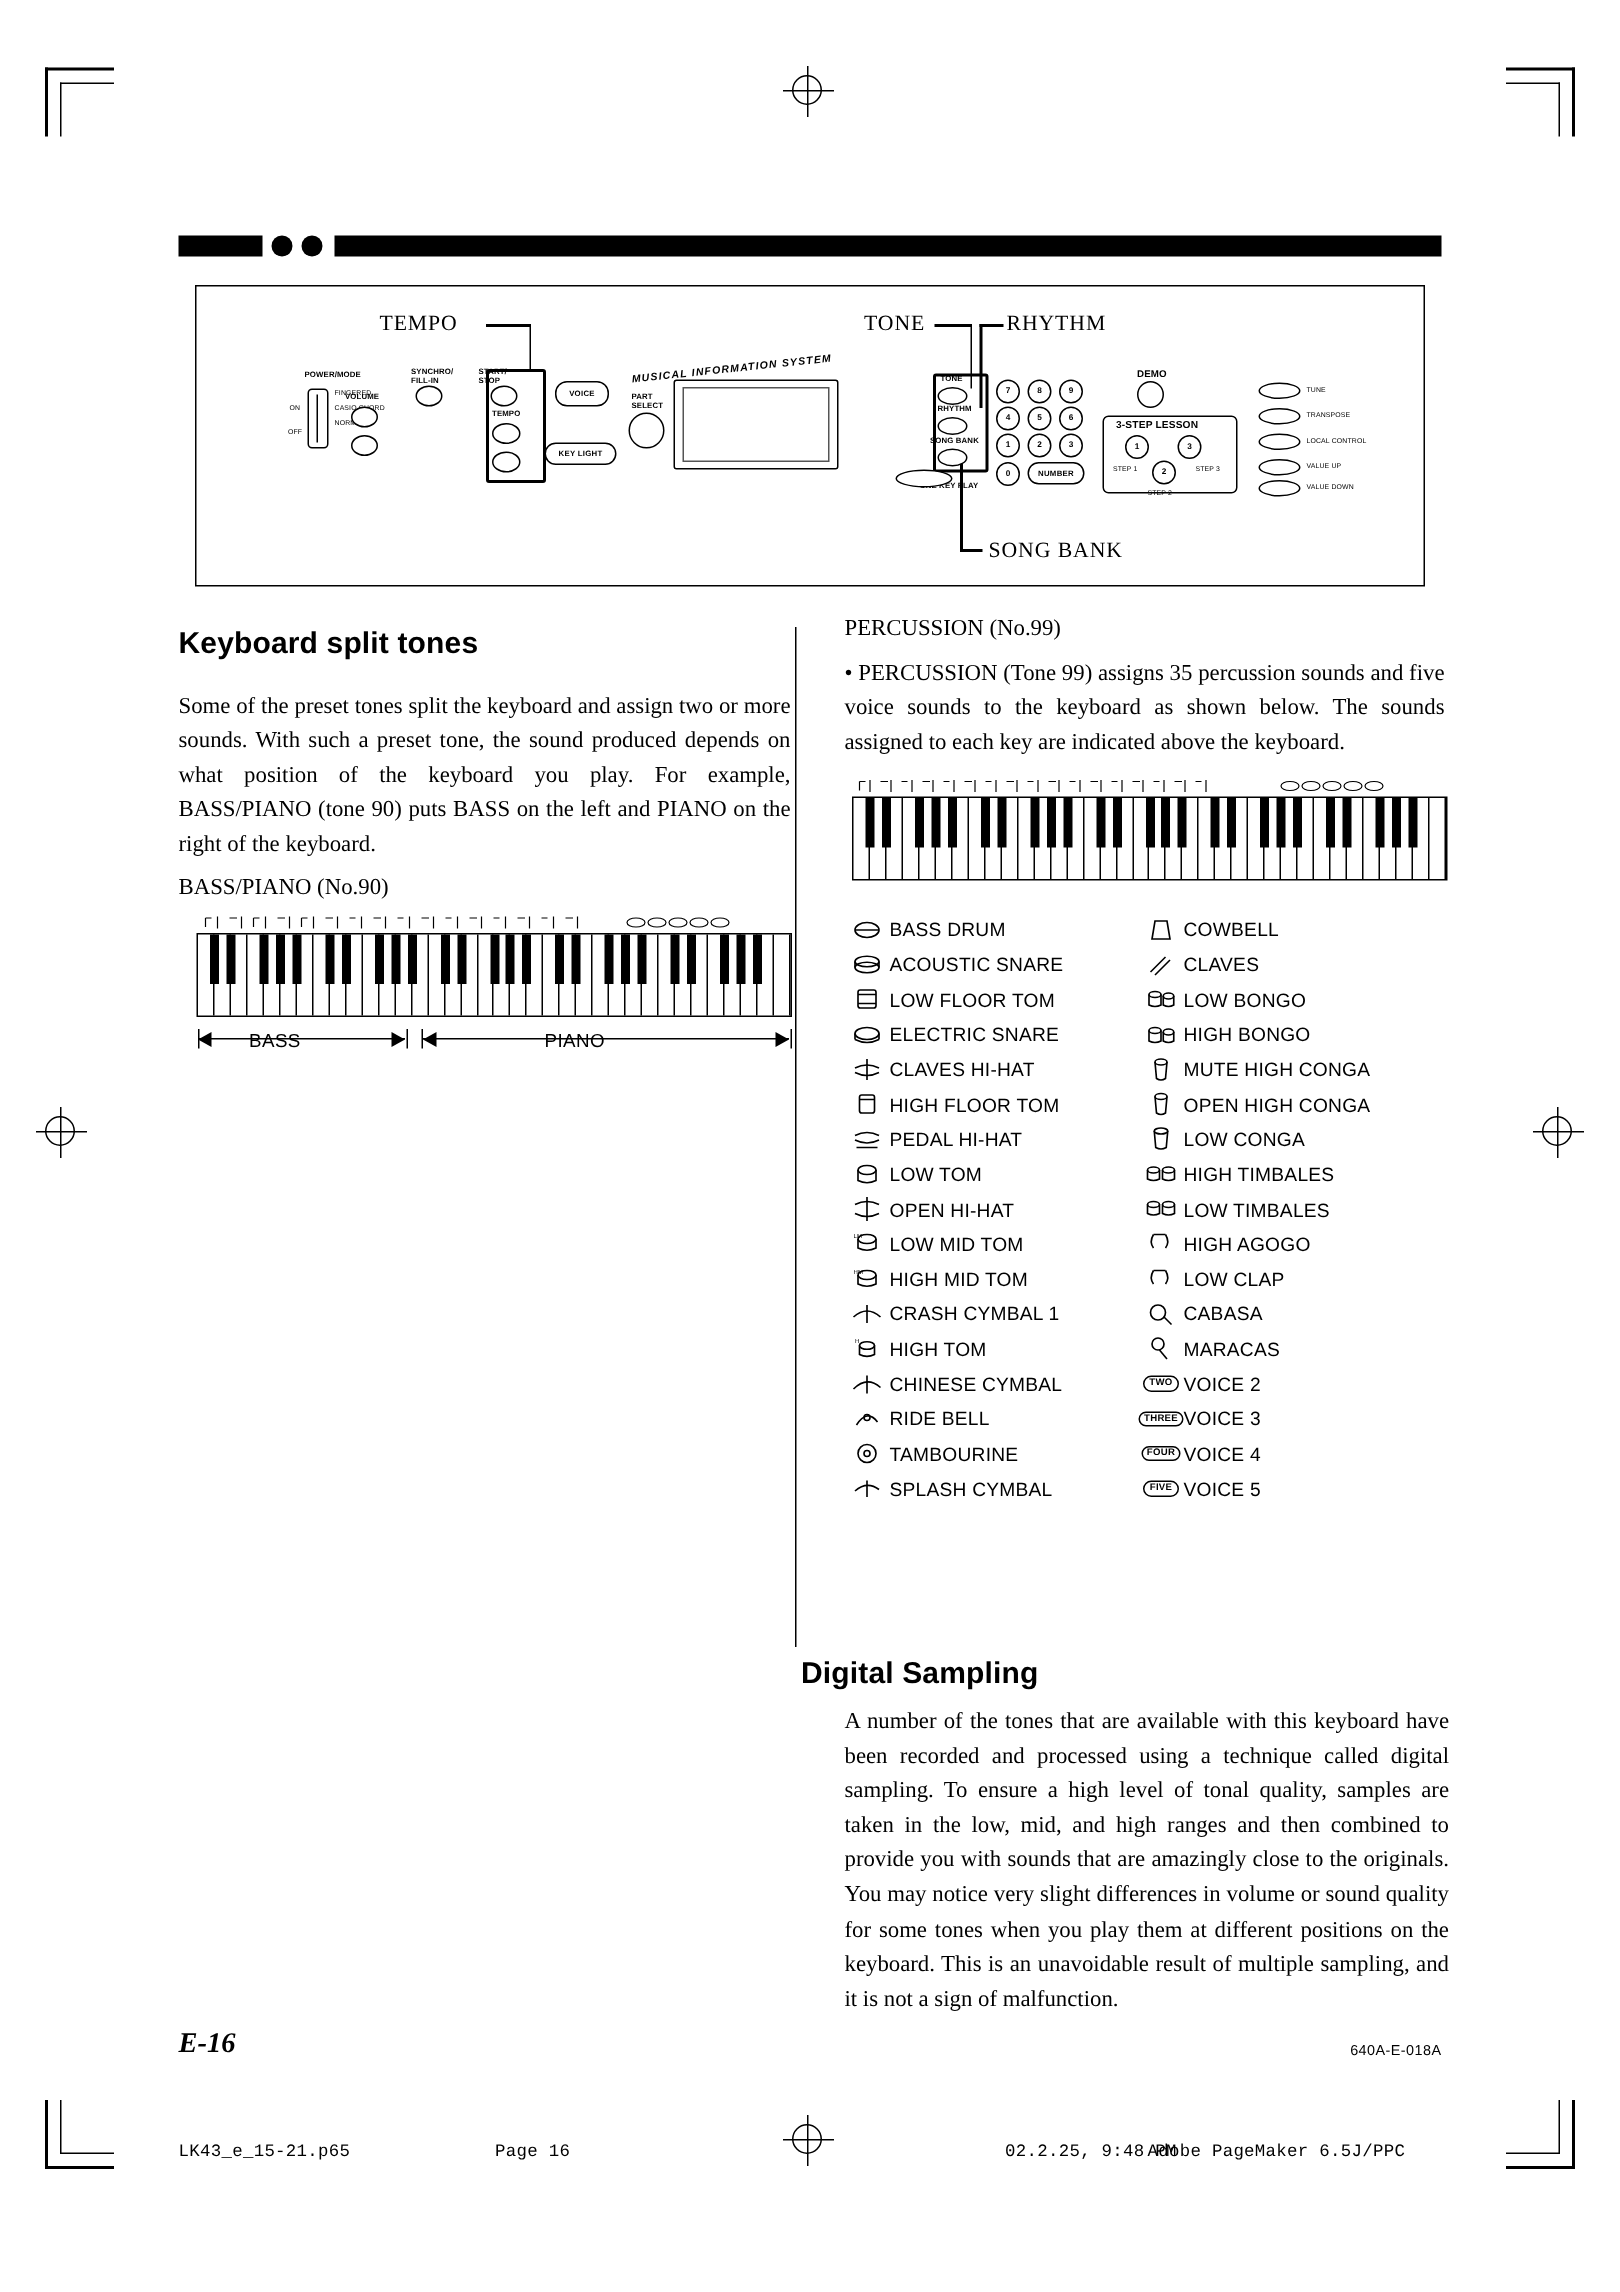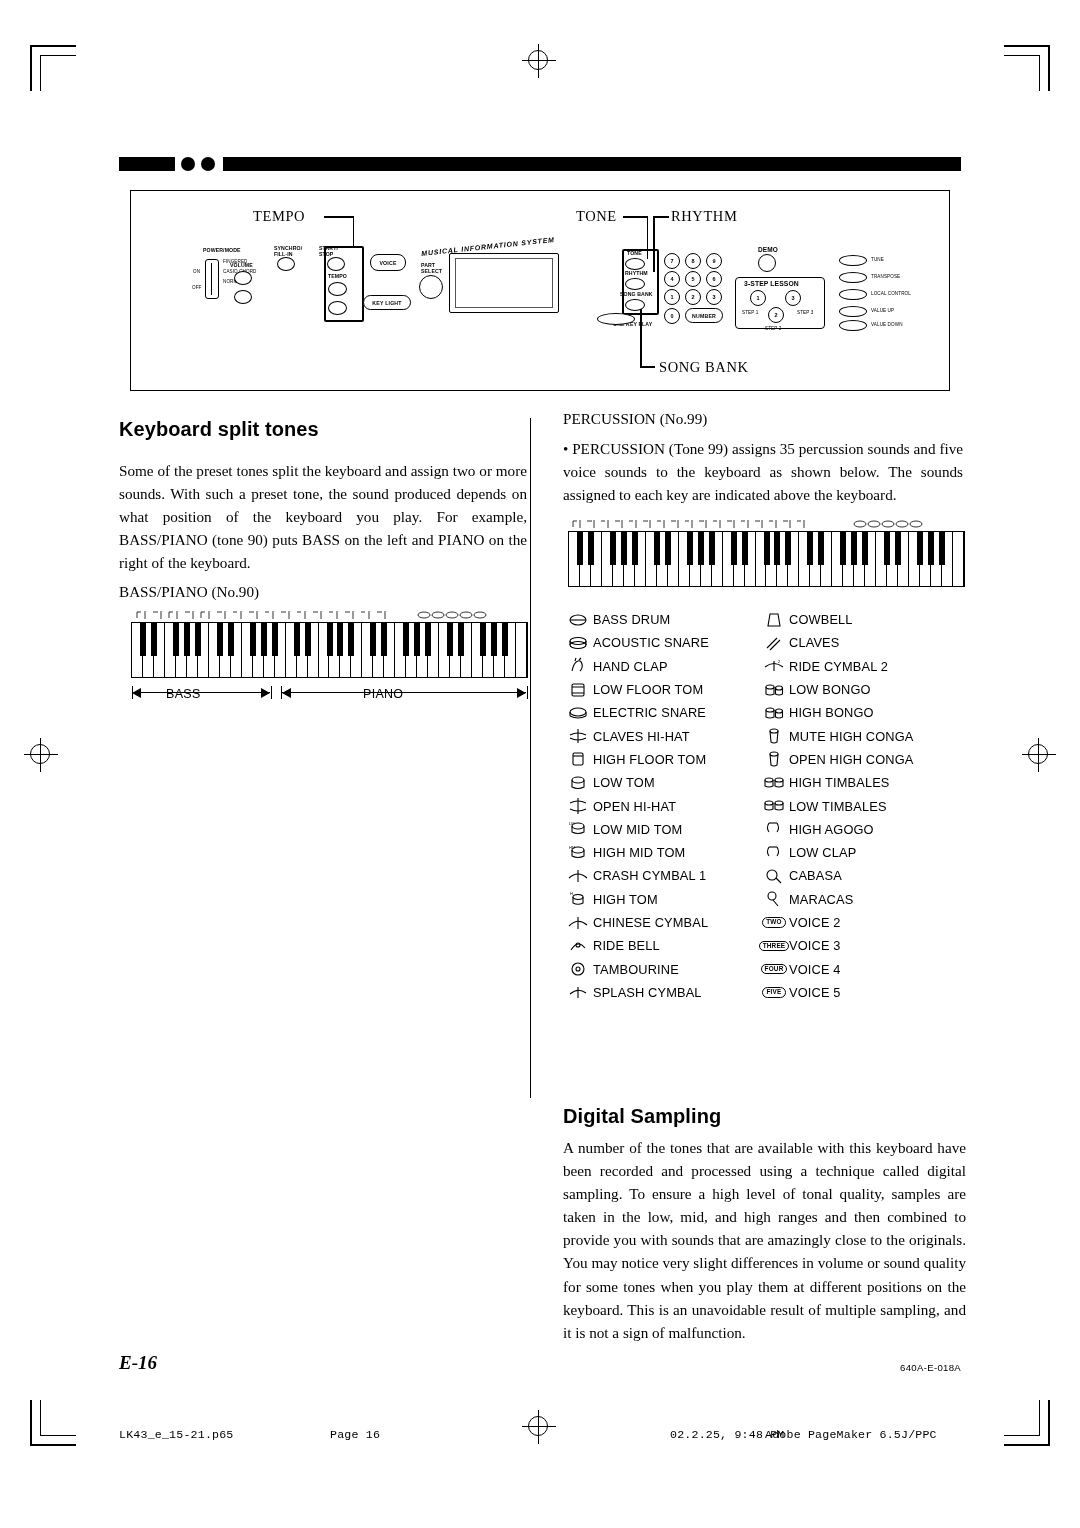--- a/index.html
+++ b/index.html
@@ -729,41 +729,20 @@
             <path d="M7 16 l10 -10" stroke="#000" fill="none" stroke-width="1.1"></path>
           </svg>    
         </span>    
         <span class="txt">CLAVES</span>  
       </div>
     </div>
     <div class="row">  
       <div class="cell c1">    
         <span class="ico">
           <svg width="22" height="18" viewBox="0 0 22 18">
-            <path d="M5 14 q2 -9 6 -10 q3 -1 4 3 q1 4 -2 7" stroke="#000" fill="none" stroke-width="1.1"></path>
-            <path d="M8 4 l1 -3 M12 3 l2 -2" stroke="#000" fill="none" stroke-width="1.1"></path>
-          </svg>
-        </span>    
-        <span class="txt">HAND CLAP</span>  
-      </div>  
-      <div class="cell c2">    
-        <span class="ico">
-          <svg width="22" height="18" viewBox="0 0 22 18">
-            <path d="M2 10 q9 -7 18 0" stroke="#000" fill="none" stroke-width="1.1"></path>
-            <path d="M11 4 l0 10" stroke="#000" fill="none" stroke-width="1.1"></path>
-            <text x="15" y="6" font-size="4" fill="#000">2</text>
-          </svg>    
-        </span>    
-        <span class="txt">RIDE CYMBAL 2</span>  
-      </div>
-    </div>
-    <div class="row">  
-      <div class="cell c1">    
-        <span class="ico">
-          <svg width="22" height="18" viewBox="0 0 22 18">
             <rect x="5" y="3" width="12" height="12" rx="1.5" stroke="#000" fill="none" stroke-width="1.1"></rect>
             <path d="M5 6 l12 0 M5 12 l12 0" stroke="#000" fill="none" stroke-width="1.1"></path>
           </svg>
         </span>    
         <span class="txt">LOW FLOOR TOM</span>  
       </div>  
       <div class="cell c2">    
         <span class="ico">
           <svg width="22" height="18" viewBox="0 0 22 18">
             <ellipse cx="7" cy="6" rx="4" ry="2" stroke="#000" fill="none" stroke-width="1.1"></ellipse>
@@ -836,20 +815,40 @@
             <path d="M7 4 l1 11 q3 2 6 0 l1 -11" stroke="#000" fill="none" stroke-width="1.1"></path>
           </svg>    
         </span>    
         <span class="txt">OPEN HIGH CONGA</span>  
       </div>
     </div>
     <div class="row">  
       <div class="cell c1">    
         <span class="ico">
           <svg width="22" height="18" viewBox="0 0 22 18">
+            <path d="M3 7 q8 -4 16 0 M3 10 q8 4 16 0" stroke="#000" fill="none" stroke-width="1.1"></path>
+            <path d="M4 15 l14 0" stroke="#000" fill="none" stroke-width="1.1"></path>
+          </svg>
+        </span>    
+        <span class="txt">PEDAL HI-HAT</span>  
+      </div>  
+      <div class="cell c2">    
+        <span class="ico">
+          <svg width="22" height="18" viewBox="0 0 22 18">
+            <ellipse cx="11" cy="4" rx="4.5" ry="2" stroke="#000" fill="none" stroke-width="1.1"></ellipse>
+            <path d="M6.5 4 l1 11 q3.5 2 7 0 l1 -11" stroke="#000" fill="none" stroke-width="1.1"></path>
+          </svg>    
+        </span>    
+        <span class="txt">LOW CONGA</span>  
+      </div>
+    </div>
+    <div class="row">  
+      <div class="cell c1">    
+        <span class="ico">
+          <svg width="22" height="18" viewBox="0 0 22 18">
             <ellipse cx="11" cy="6" rx="6" ry="3" stroke="#000" fill="none" stroke-width="1.1"></ellipse>
             <path d="M5 6 l0 7 q6 3 12 0 l0 -7" stroke="#000" fill="none" stroke-width="1.1"></path>
           </svg>
         </span>    
         <span class="txt">LOW TOM</span>  
       </div>  
       <div class="cell c2">    
         <span class="ico">
           <svg width="22" height="18" viewBox="0 0 22 18">
             <ellipse cx="6" cy="6" rx="4" ry="2" stroke="#000" fill="none" stroke-width="1.1"></ellipse>
@@ -1032,21 +1031,21 @@
       </div>  
       <div class="cell c2">    
         <span class="ico">
           <span class="vbadge">FIVE</span>    
         </span>    
         <span class="txt">VOICE 5</span>  
       </div>
     </div>
   </div>
 
-<h2 class="sect" style="position:absolute;left:563px;top:1105px;width:400px;">Digital Sampling</h2>
+<h2 class="sect" style="position:absolute;left:534px;top:1105px;width:400px;">Digital Sampling</h2>
 <p class="body" style="position:absolute;left:563px;top:1136px;width:403px;">A number of the tones that are available with this keyboard have been recorded and processed using a technique called digital sampling. To ensure a high level of tonal quality, samples are taken in the low, mid, and high ranges and then combined to provide you with sounds that are amazingly close to the originals. You may notice very slight differences in volume or sound quality for some tones when you play them at different positions on the keyboard. This is an unavoidable result of multiple sampling, and it is not a sign of malfunction.</p>
 
 <div class="page-no">E-16</div>
 <div class="doc-code">640A-E-018A</div>
 
 <div class="footer" style="left:119px;">LK43_e_15-21.p65</div>
 <div class="footer" style="left:330px;">Page 16</div>
 <div class="footer" style="left:670px;">02.2.25, 9:48 PM</div>
 <div class="footer" style="left:765px;">Adobe PageMaker 6.5J/PPC</div>
 

